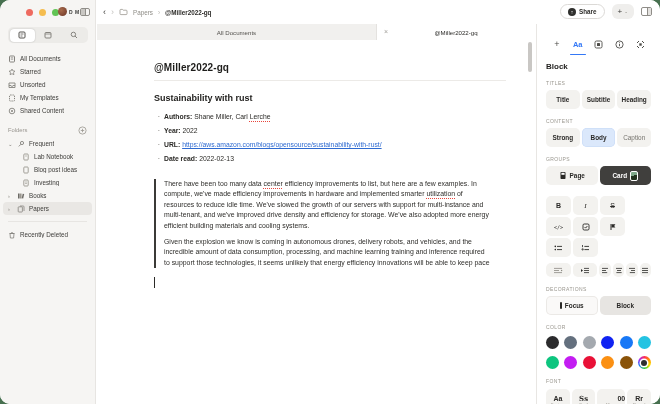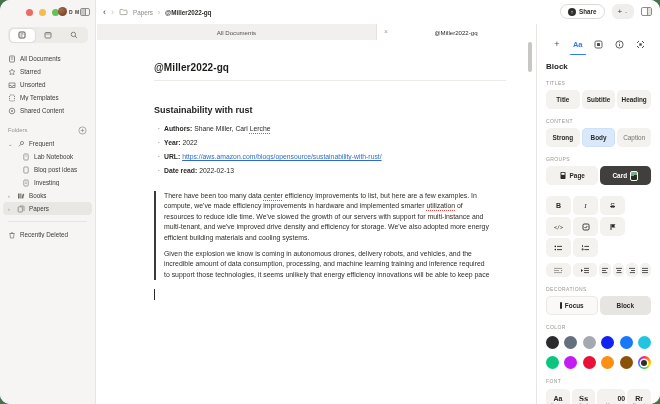--- a/index.html
+++ b/index.html
@@ -58,21 +58,21 @@
   .tab.inactive { width:280px; background:#f1f0ee; border-right:1px solid #e4e2df; }
   .tab.active { flex:1; background:#fff; color:#2d2c29; }
   .tab-close { position:absolute; left:7px; top:0; height:16px; line-height:16px; font-size:7px; color:#a19f99; }
 
   
   .main { position:absolute; left:97px; top:40px; width:438px; bottom:0; background:#fff; overflow:hidden; }
   .scrollthumb { position:absolute; right:3px; top:2px; width:4px; height:30px; border-radius:2px; background:#c9c7c4; }
   .doc { margin:22px 0 0 57px; width:352px; color:#262522; }
   .doc-title { font-size:10px; font-weight:700; letter-spacing:.1px; color:#1e1d1b; }
   .doc-rule { border:none; border-top:1px solid #eceae7; margin:7px 0 0; }
-  .doc-h2 { font-size:9px; font-weight:700; color:#1e1d1b; margin-top:24px; }
+  .doc-h2 { font-size:9px; font-weight:700; color:#1e1d1b; margin-top:12px; }
   .bullets { list-style:none; margin-top:7px; }
   .bullets li { display:flex; font-size:6.8px; line-height:14px; color:#2b2a27; }
   .bmark { width:10px; text-align:center; color:#6f6d68; flex:none; }
   .blbl { font-weight:700; white-space:pre; }
   .btxt { white-space:pre-wrap; }
   .link { color:#2e6ad0; text-decoration:underline; text-decoration-thickness:.5px; }
   .miss { text-decoration:underline dotted #e8453c; text-decoration-thickness:1px; text-underline-offset:1.5px; }
   .quote { margin-top:13px; border-left:2px solid #3b3a37; padding-left:8px; font-size:6.9px; line-height:10.4px; color:#2e2d2a; width:338px; }
   .quote p + p { margin-top:6px; }
   .caret { width:1px; height:11px; background:#2b2a27; margin:9px 0 0 0; }

